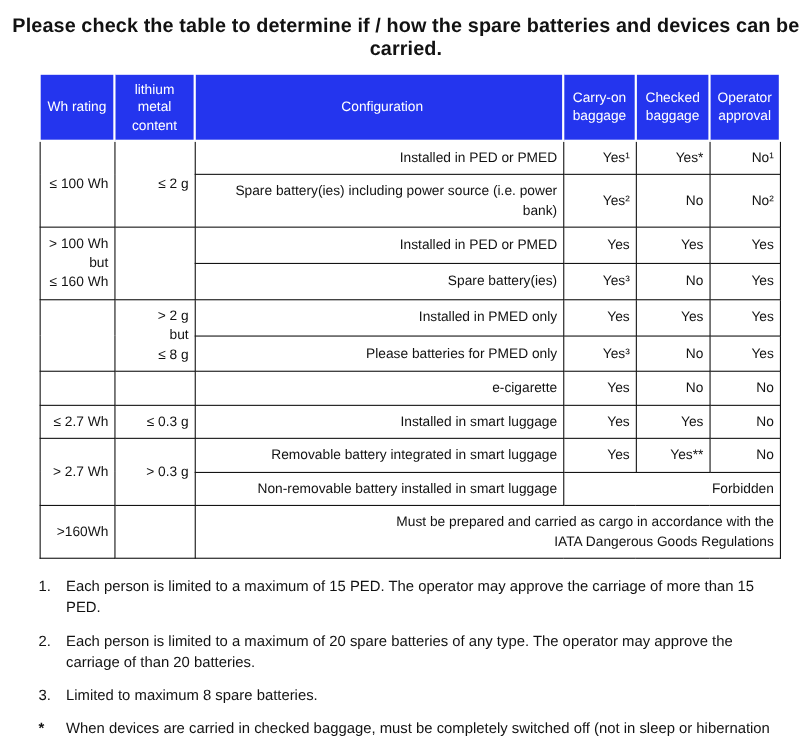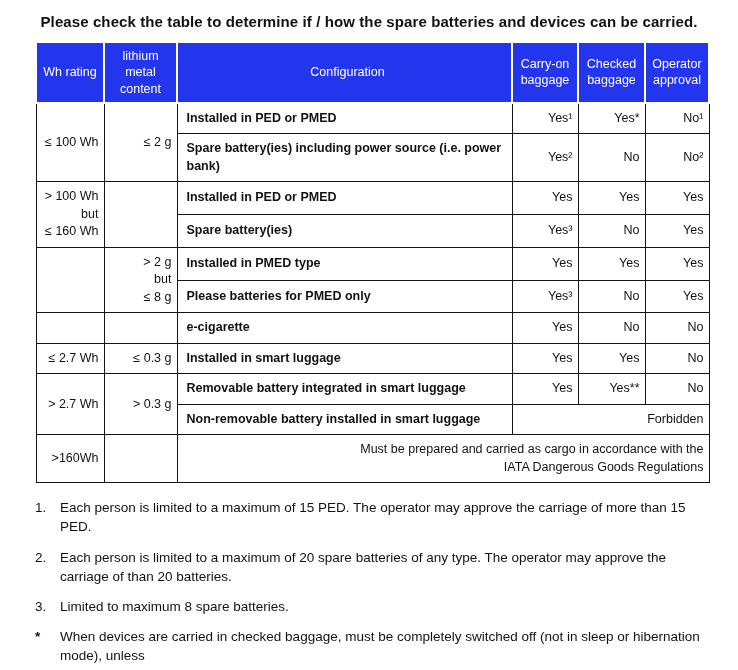--- a/index.html
+++ b/index.html
@@ -2,40 +2,40 @@
 <html><head>
 <meta charset="utf-8">
 <style>
   html,body{margin:0;padding:0;}
   body{
     width:738px;height:670px;background:#ffffff;
     font-family:"Liberation Sans",sans-serif;color:#121212;
     -webkit-font-smoothing:antialiased;
   }
   .title{
-    font-weight:bold;font-size:15px;text-align:center;
+    font-weight:bold;font-size:18px;text-align:center;
     padding:13px 10px 11px 10px;letter-spacing:0.1px;
   }
   table.main{
     border-collapse:collapse;table-layout:fixed;
     margin-left:35px;width:673px;
   }
   col.c1{width:68px;} col.c2{width:73px;} col.c3{width:335px;}
   col.c4{width:66px;} col.c5{width:67px;} col.c6{width:64px;}
   th{
     background:#2435ee;color:#ffffff;border:2px solid #ffffff;
     font-weight:normal;font-size:12.5px;text-align:center;
     vertical-align:middle;padding:5px 4px;line-height:1.3;
   }
   th.left{text-align:center;padding-left:10px;}
   td{
     border:1px solid #141414;font-size:12.5px;text-align:right;
     vertical-align:middle;padding:6px 5px;line-height:1.4;color:#121212;
   }
-  td.left{text-align:left;padding-left:9px;font-weight:bold;}
+  td.left{text-align:right;padding-left:9px;}
   tbody tr{height:28px;}
   .footnotes{margin:15px 0 0 35px;width:678px;font-size:13.5px;}
   .fn{display:flex;margin-bottom:11px;}
   .fn-marker{flex:0 0 25px;width:25px;line-height:1.42;}
   .fn-marker.star{font-weight:bold;}
   .fn-body{flex:1;line-height:1.42;}
 </style>
 </head>
 <body>
 
@@ -86,21 +86,21 @@
         </tr>
         <tr>
           <td class="left">Spare battery(ies)</td>
           <td>Yes³</td>
           <td>No</td>
           <td>Yes</td>
         </tr>
         <tr>
           <td rowspan="2"></td>
           <td rowspan="2">&gt; 2 g<br>but<br>≤ 8 g</td>
-          <td class="left">Installed in PMED type</td>
+          <td class="left">Installed in PMED only</td>
           <td>Yes</td>
           <td>Yes</td>
           <td>Yes</td>
         </tr>
         <tr>
           <td class="left">Please batteries for PMED only</td>
           <td>Yes³</td>
           <td>No</td>
           <td>Yes</td>
         </tr>

